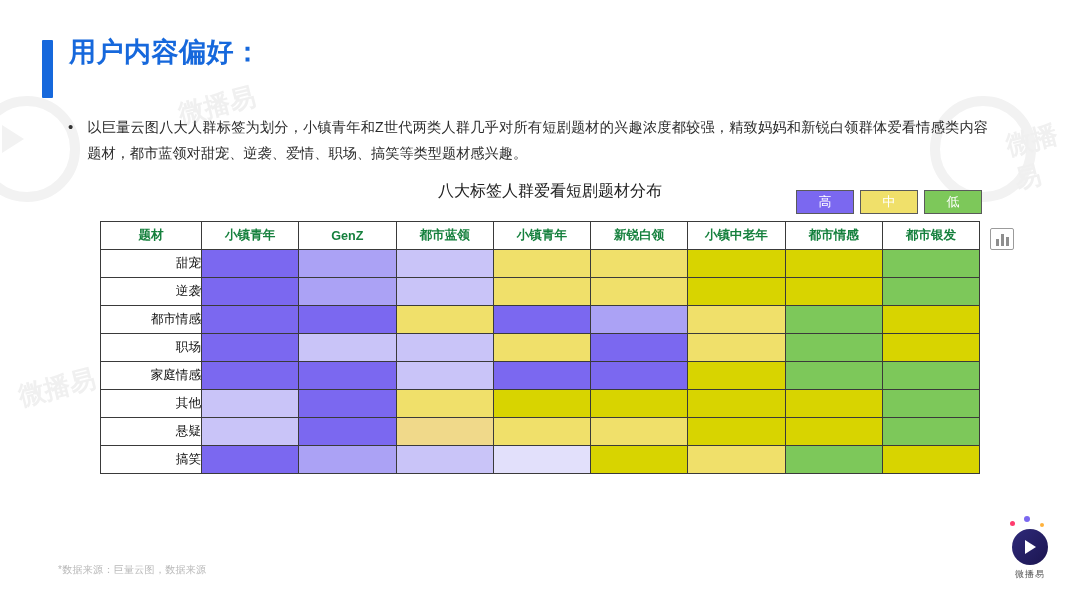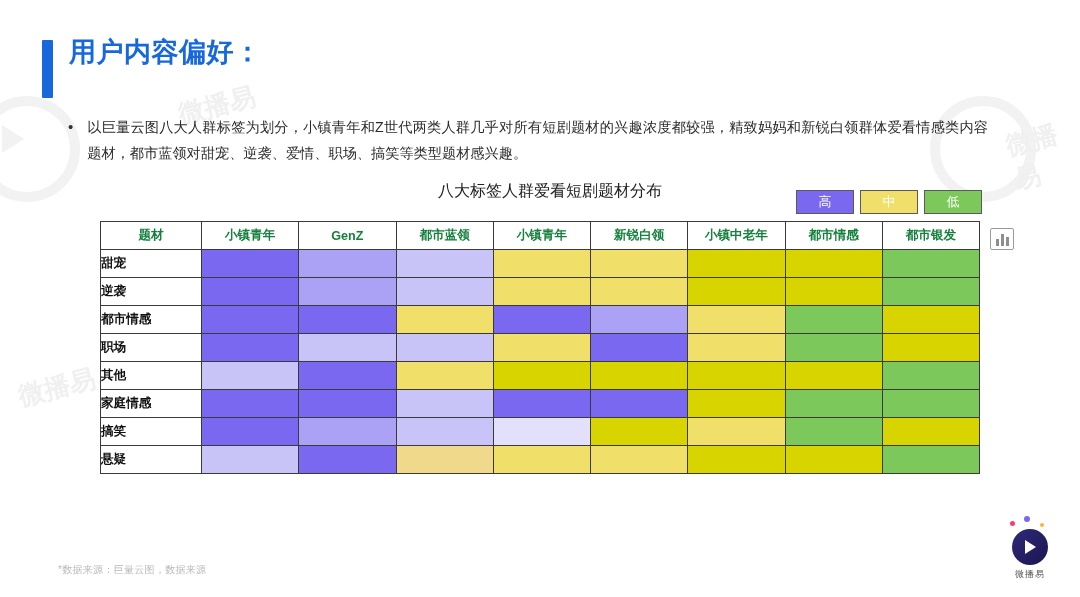--- a/index.html
+++ b/index.html
@@ -35,21 +35,21 @@
   
   .legend{position:absolute;right:98px;top:190px;display:flex;gap:6px;}
   .legend-item{width:56px;height:22px;border:1px solid #5a5a5a;display:flex;
                align-items:center;justify-content:center;font-size:13px;color:#ffffff;}
 
   
   .tbl{position:absolute;left:100px;top:221px;border-collapse:collapse;
        width:880px;table-layout:fixed;}
   .tbl td,.tbl th{border:1px solid #3a3a3a;height:27px;padding:0;}
   .tbl th{background:#fff;font-size:12.6px;font-weight:700;color:#15803d;text-align:center;}
-  .tbl td.rowhead{background:#fff;font-size:12.6px;font-weight:700;color:#111;text-align:left;}
+  .tbl td.rowhead{background:#fff;font-size:12.6px;font-weight:400;color:#111;text-align:right;}
   .col-first{width:100px;}
 
   
   .mini-icon{position:absolute;left:990px;top:228px;width:24px;height:22px;
              border:1px solid #9b9b9b;border-radius:2px;background:#fff;
              display:flex;align-items:flex-end;justify-content:center;gap:2px;padding-bottom:3px;box-sizing:border-box;}
   .mini-icon i{display:block;width:3px;background:#8e8e8e;}
 
   
   .footnote{position:absolute;left:58px;top:563px;color:#b9b9b9;font-size:10px;letter-spacing:.3px;}
@@ -153,63 +153,63 @@
         <td title="职场 / 小镇青年 : 高" style="background: rgb(123, 104, 240);"></td>
         <td title="职场 / GenZ : 高" style="background: rgb(201, 196, 248);"></td>
         <td title="职场 / 都市蓝领 : 高" style="background: rgb(201, 196, 248);"></td>
         <td title="职场 / 精致妈妈 : 中" style="background: rgb(240, 224, 106);"></td>
         <td title="职场 / 新锐白领 : 高" style="background: rgb(123, 104, 240);"></td>
         <td title="职场 / 小镇中老年 : 中" style="background: rgb(240, 224, 106);"></td>
         <td title="职场 / 资深中产 : 低" style="background: rgb(125, 200, 90);"></td>
         <td title="职场 / 都市银发 : 中" style="background: rgb(216, 212, 0);"></td>
       </tr>
       <tr>
+        <td class="rowhead col-first">家庭情感</td>
+        <td title="家庭情感 / 小镇青年 : 高" style="background: rgb(123, 104, 240);"></td>
+        <td title="家庭情感 / GenZ : 高" style="background: rgb(123, 104, 240);"></td>
+        <td title="家庭情感 / 都市蓝领 : 高" style="background: rgb(201, 196, 248);"></td>
+        <td title="家庭情感 / 精致妈妈 : 高" style="background: rgb(123, 104, 240);"></td>
+        <td title="家庭情感 / 新锐白领 : 高" style="background: rgb(123, 104, 240);"></td>
+        <td title="家庭情感 / 小镇中老年 : 中" style="background: rgb(216, 212, 0);"></td>
+        <td title="家庭情感 / 资深中产 : 低" style="background: rgb(125, 200, 90);"></td>
+        <td title="家庭情感 / 都市银发 : 低" style="background: rgb(125, 200, 90);"></td>
+      </tr>
+      <tr>
         <td class="rowhead col-first">其他</td>
         <td title="其他 / 小镇青年 : 高" style="background: rgb(201, 196, 248);"></td>
         <td title="其他 / GenZ : 高" style="background: rgb(123, 104, 240);"></td>
         <td title="其他 / 都市蓝领 : 中" style="background: rgb(240, 224, 106);"></td>
         <td title="其他 / 精致妈妈 : 中" style="background: rgb(216, 212, 0);"></td>
         <td title="其他 / 新锐白领 : 中" style="background: rgb(216, 212, 0);"></td>
         <td title="其他 / 小镇中老年 : 中" style="background: rgb(216, 212, 0);"></td>
         <td title="其他 / 资深中产 : 中" style="background: rgb(216, 212, 0);"></td>
         <td title="其他 / 都市银发 : 低" style="background: rgb(125, 200, 90);"></td>
       </tr>
       <tr>
-        <td class="rowhead col-first">家庭情感</td>
-        <td title="家庭情感 / 小镇青年 : 高" style="background: rgb(123, 104, 240);"></td>
-        <td title="家庭情感 / GenZ : 高" style="background: rgb(123, 104, 240);"></td>
-        <td title="家庭情感 / 都市蓝领 : 高" style="background: rgb(201, 196, 248);"></td>
-        <td title="家庭情感 / 精致妈妈 : 高" style="background: rgb(123, 104, 240);"></td>
-        <td title="家庭情感 / 新锐白领 : 高" style="background: rgb(123, 104, 240);"></td>
-        <td title="家庭情感 / 小镇中老年 : 中" style="background: rgb(216, 212, 0);"></td>
-        <td title="家庭情感 / 资深中产 : 低" style="background: rgb(125, 200, 90);"></td>
-        <td title="家庭情感 / 都市银发 : 低" style="background: rgb(125, 200, 90);"></td>
+        <td class="rowhead col-first">悬疑</td>
+        <td title="悬疑 / 小镇青年 : 高" style="background: rgb(201, 196, 248);"></td>
+        <td title="悬疑 / GenZ : 高" style="background: rgb(123, 104, 240);"></td>
+        <td title="悬疑 / 都市蓝领 : 中" style="background: rgb(240, 217, 138);"></td>
+        <td title="悬疑 / 精致妈妈 : 中" style="background: rgb(240, 224, 106);"></td>
+        <td title="悬疑 / 新锐白领 : 中" style="background: rgb(240, 224, 106);"></td>
+        <td title="悬疑 / 小镇中老年 : 中" style="background: rgb(216, 212, 0);"></td>
+        <td title="悬疑 / 资深中产 : 中" style="background: rgb(216, 212, 0);"></td>
+        <td title="悬疑 / 都市银发 : 低" style="background: rgb(125, 200, 90);"></td>
       </tr>
       <tr>
         <td class="rowhead col-first">搞笑</td>
         <td title="搞笑 / 小镇青年 : 高" style="background: rgb(123, 104, 240);"></td>
         <td title="搞笑 / GenZ : 高" style="background: rgb(171, 162, 245);"></td>
         <td title="搞笑 / 都市蓝领 : 高" style="background: rgb(201, 196, 248);"></td>
         <td title="搞笑 / 精致妈妈 : 高" style="background: rgb(226, 224, 251);"></td>
         <td title="搞笑 / 新锐白领 : 中" style="background: rgb(216, 212, 0);"></td>
         <td title="搞笑 / 小镇中老年 : 中" style="background: rgb(240, 224, 106);"></td>
         <td title="搞笑 / 资深中产 : 低" style="background: rgb(125, 200, 90);"></td>
         <td title="搞笑 / 都市银发 : 中" style="background: rgb(216, 212, 0);"></td>
       </tr>
-      <tr>
-        <td class="rowhead col-first">悬疑</td>
-        <td title="悬疑 / 小镇青年 : 高" style="background: rgb(201, 196, 248);"></td>
-        <td title="悬疑 / GenZ : 高" style="background: rgb(123, 104, 240);"></td>
-        <td title="悬疑 / 都市蓝领 : 中" style="background: rgb(240, 217, 138);"></td>
-        <td title="悬疑 / 精致妈妈 : 中" style="background: rgb(240, 224, 106);"></td>
-        <td title="悬疑 / 新锐白领 : 中" style="background: rgb(240, 224, 106);"></td>
-        <td title="悬疑 / 小镇中老年 : 中" style="background: rgb(216, 212, 0);"></td>
-        <td title="悬疑 / 资深中产 : 中" style="background: rgb(216, 212, 0);"></td>
-        <td title="悬疑 / 都市银发 : 低" style="background: rgb(125, 200, 90);"></td>
-      </tr>
     </tbody>
 </table>
 
 <div class="footnote">*数据来源：巨量云图，数据来源</div>
 
 <div class="logo">
   <div class="dot" style="left:8px;top:-8px;width:5px;height:5px;background:#ff3b6e;"></div>
   <div class="dot" style="left:22px;top:-13px;width:6px;height:6px;background:#7b68f0;"></div>
   <div class="dot" style="left:38px;top:-6px;width:4px;height:4px;background:#ffb23b;"></div>
   <div class="logo-badge"></div>

